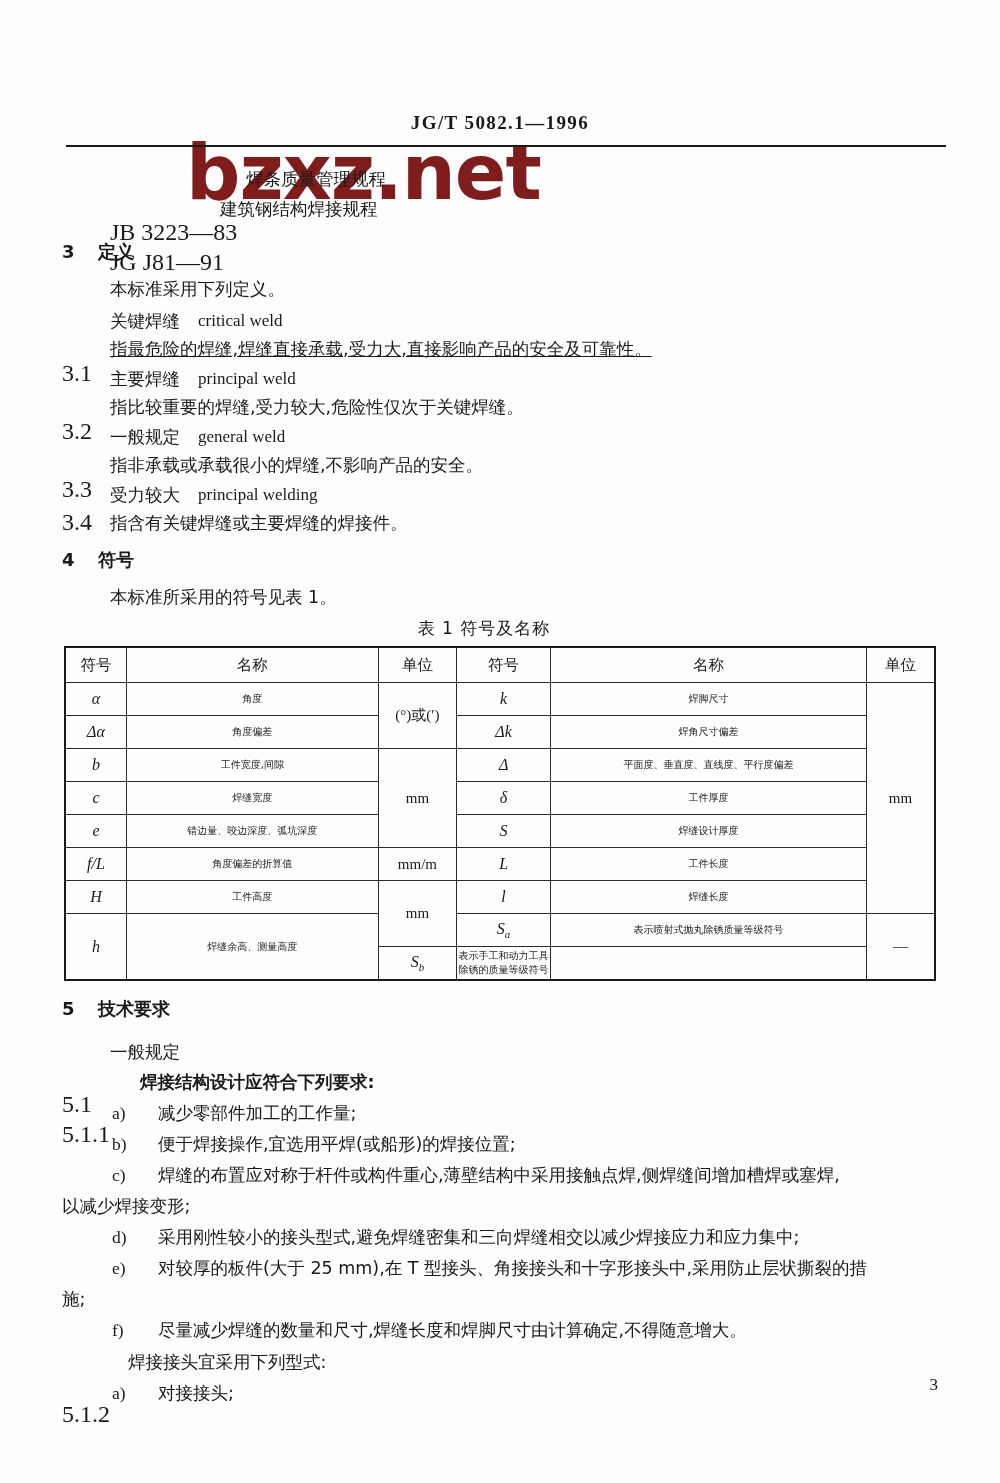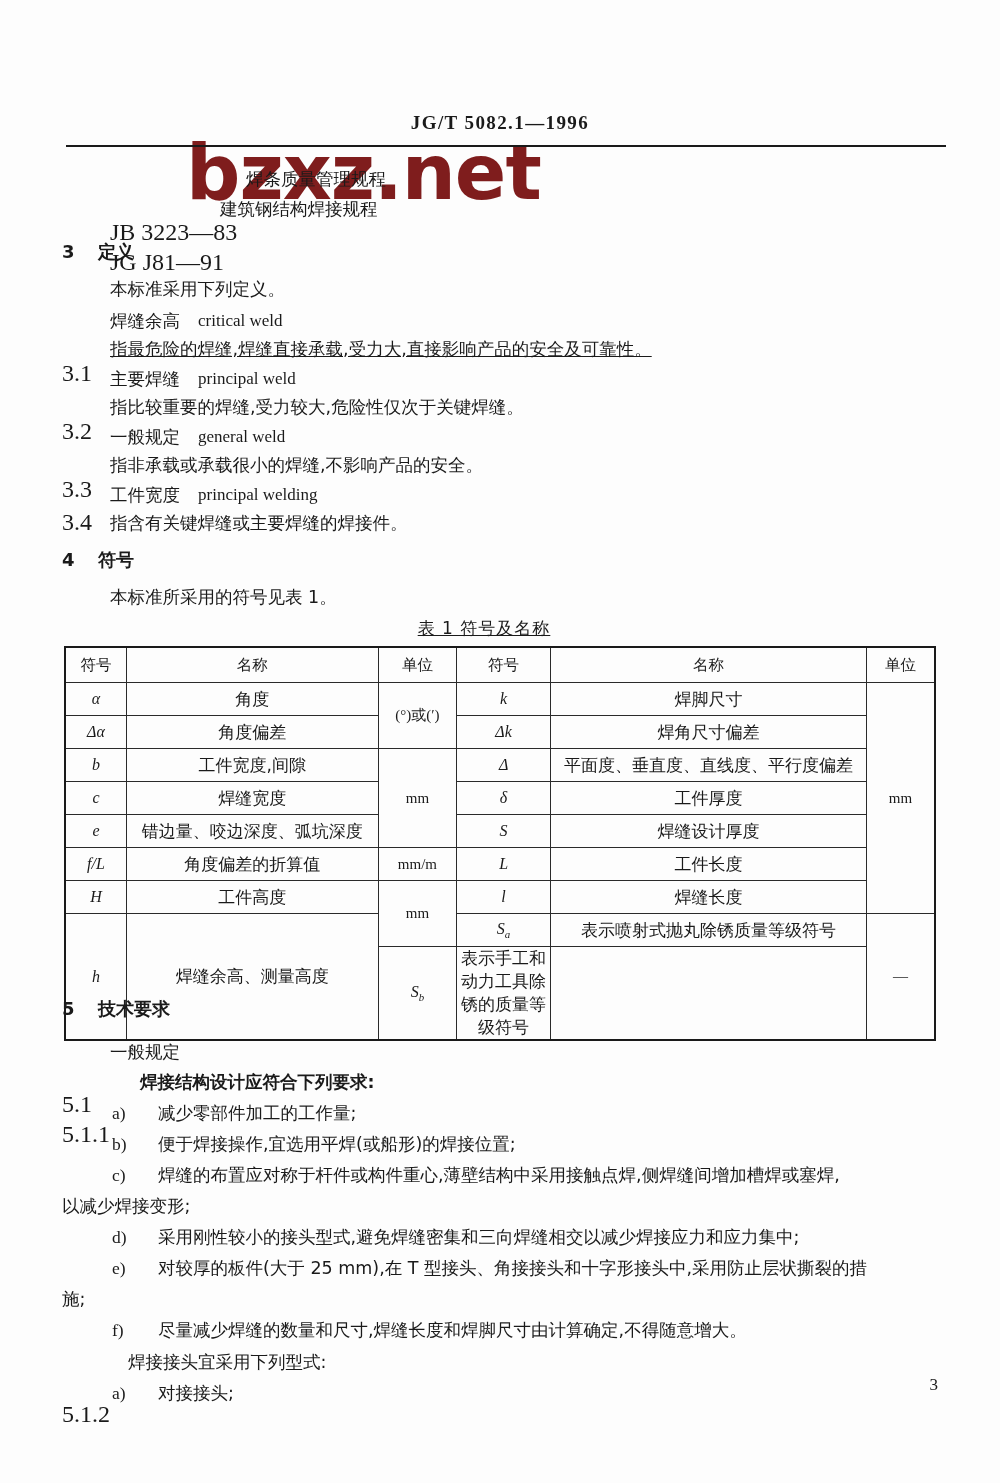--- a/index.html
+++ b/index.html
@@ -80,38 +80,37 @@
   
   #tblcap {
     position: absolute;
     top: 617px;
     left: 0;
     width: 968px;
     text-align: center;
     font-family: "DejaVu Sans", sans-serif;
     font-size: 17px;
     letter-spacing: 1px;
-    text-decoration: underline;
   }
   table.symtab {
     position: absolute;
     left: 64px;
     top: 646px;
     width: 872px;
     border-collapse: collapse;
     font-size: 15px;
   }
   table.symtab td {
     border: 1px solid #2a2a2a;
     text-align: center;
     vertical-align: middle;
     padding: 0;
     height: 32px;
     font-family: "DejaVu Sans", sans-serif;
-    font-size: 17px;
+    font-size: 10px;
   }
   table.symtab td.sym {
     font-family: "Liberation Serif", serif;
     font-style: italic;
     font-size: 16px;
   }
   table.symtab td.unit {
     font-family: "Liberation Serif", serif;
     font-style: normal;
     font-size: 15px;
@@ -154,36 +153,36 @@
     <div class="tx num" style="left:110px; top:166px;">JB 3223—83</div>
     <div class="tx cn" style="left:246px; top:166px;">焊条质量管理规程</div>
     <div class="tx num" style="left:110px; top:196px;">JG J81—91</div>
     <div class="tx cn" style="left:220px; top:196px;">建筑钢结构焊接规程</div>
 
     <div class="tx hd" style="left:62px; top:238px;">3</div>
     <div class="tx hd" style="left:98px; top:238px;">定义</div>
     <div class="tx cn" style="left:110px; top:276px;">本标准采用下列定义。</div>
 
     <div class="tx num" style="left:62px; top:307px;">3.1</div>
-    <div class="tx cn" style="left:110px; top:308px;">焊缝余高</div>
+    <div class="tx cn" style="left:110px; top:308px;">关键焊缝</div>
     <div class="tx serif" style="left:198px; top:308px; font-size:17px;">critical weld</div>
     <div class="tx cn" style="left:110px; top:336px;text-decoration:underline;">指最危险的焊缝,焊缝直接承载,受力大,直接影响产品的安全及可靠性。</div>
 
     <div class="tx num" style="left:62px; top:365px;">3.2</div>
     <div class="tx cn" style="left:110px; top:366px;">主要焊缝</div>
     <div class="tx serif" style="left:198px; top:366px; font-size:17px;">principal weld</div>
     <div class="tx cn" style="left:110px; top:394px;">指比较重要的焊缝,受力较大,危险性仅次于关键焊缝。</div>
 
     <div class="tx num" style="left:62px; top:423px;">3.3</div>
     <div class="tx cn" style="left:110px; top:424px;">一般规定</div>
     <div class="tx serif" style="left:198px; top:424px; font-size:17px;">general weld</div>
     <div class="tx cn" style="left:110px; top:452px;">指非承载或承载很小的焊缝,不影响产品的安全。</div>
 
     <div class="tx num" style="left:62px; top:456px;">3.4</div>
-    <div class="tx cn" style="left:110px; top:482px;">工件宽度</div>
+    <div class="tx cn" style="left:110px; top:482px;">受力较大</div>
     <div class="tx serif" style="left:198px; top:482px; font-size:17px;">principal welding</div>
     <div class="tx cn" style="left:110px; top:510px;">指含有关键焊缝或主要焊缝的焊接件。</div>
 
     <div class="tx hd" style="left:62px; top:546px;">4</div>
     <div class="tx hd" style="left:98px; top:546px;">符号</div>
     <div class="tx cn" style="left:110px; top:584px;">本标准所采用的符号见表 1。</div>
 
     <div id="tblcap">表 1  符号及名称</div>
 
     <table class="symtab">

